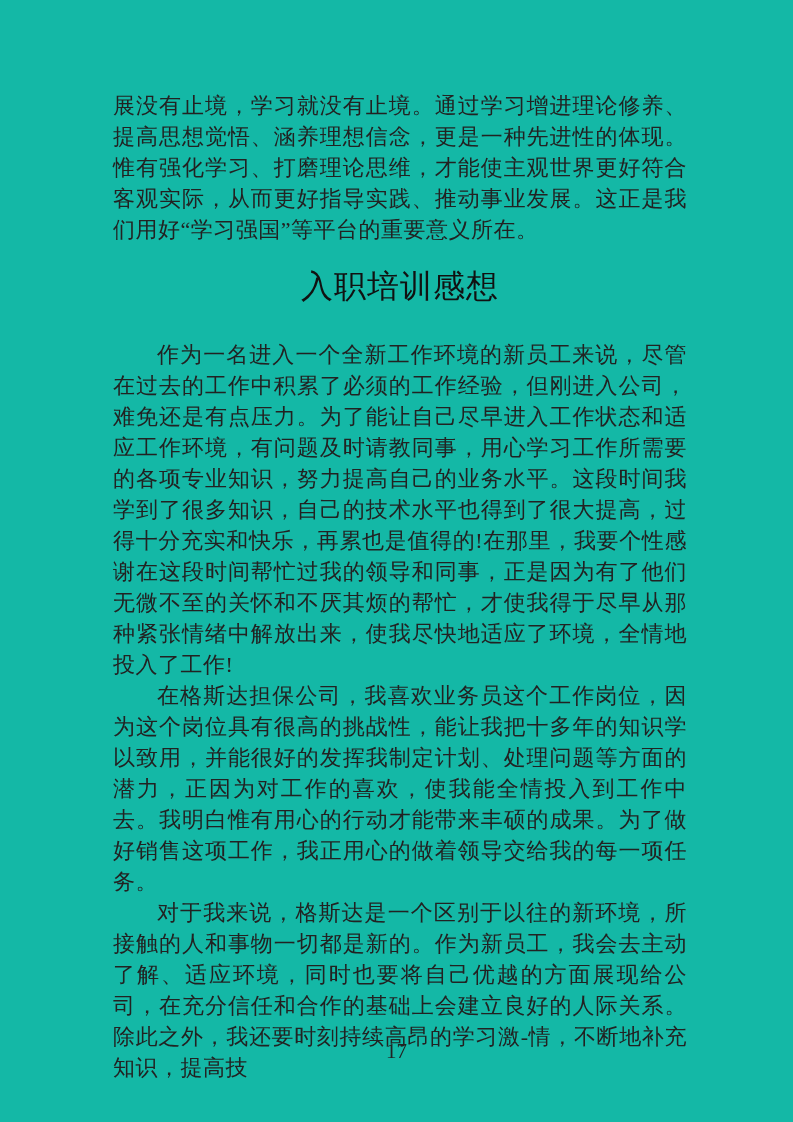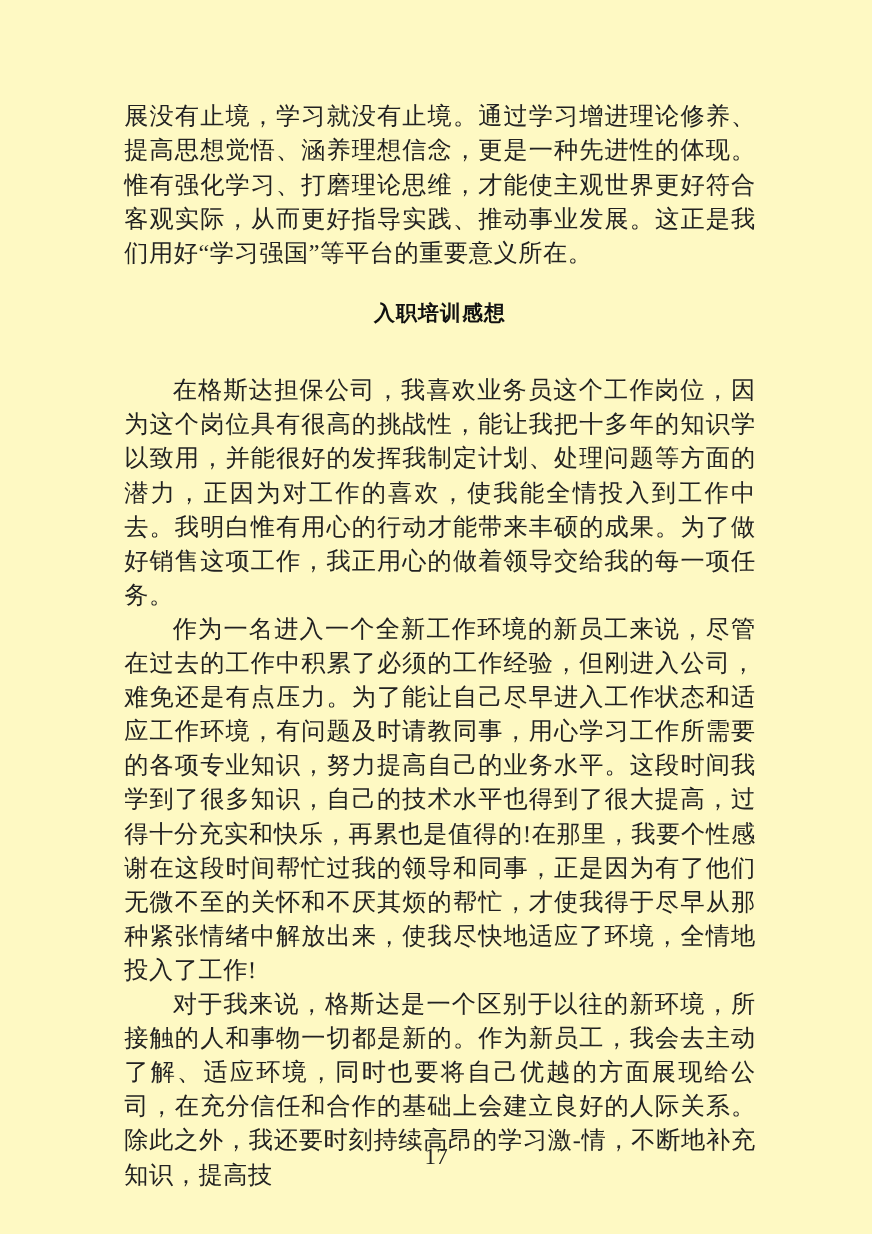--- a/index.html
+++ b/index.html
@@ -5,21 +5,21 @@
   * { box-sizing: border-box; }
   html, body {
     margin: 0;
     padding: 0;
     background: #ffffff;
   }
   .page {
     position: relative;
     width: 793px;
     height: 1122px;
-    background: #fef9c3;
+    background: #14b8a6;
     overflow: hidden;
     font-family: "Liberation Serif", "DejaVu Serif", serif;
     color: #1e1e1e;
   }
   .content {
     position: absolute;
     top: 90px;
     left: 113px;
     width: 574px;
   }
@@ -38,22 +38,22 @@
   .byline {
     margin: 0;
     font-size: 22px;
     line-height: 31px;
     text-align: right;
     color: #222222;
   }
   .article-title {
     margin: 24px 0 36px 0;
     font-family: "Liberation Sans", "DejaVu Sans", sans-serif;
-    font-weight: 700;
-    font-size: 19px;
+    font-weight: 400;
+    font-size: 32px;
     line-height: 34px;
     text-align: center;
     letter-spacing: 1px;
     color: #111111;
   }
   .page-number {
     position: absolute;
     bottom: 62px;
     left: 0;
     right: 0;
@@ -68,22 +68,22 @@
 <body>
 
 <div class="page">
   <div class="content">
 
     <p class="body-text">展没有止境，学习就没有止境。通过学习增进理论修养、提高思想觉悟、涵养理想信念，更是一种先进性的体现。惟有强化学习、打磨理论思维，才能使主观世界更好符合客观实际，从而更好指导实践、推动事业发展。这正是我们用好“学习强国”等平台的重要意义所在。</p>
 
 
     <h1 class="article-title">入职培训感想</h1>
 
+    <p class="body-text indent">作为一名进入一个全新工作环境的新员工来说，尽管在过去的工作中积累了必须的工作经验，但刚进入公司，难免还是有点压力。为了能让自己尽早进入工作状态和适应工作环境，有问题及时请教同事，用心学习工作所需要的各项专业知识，努力提高自己的业务水平。这段时间我学到了很多知识，自己的技术水平也得到了很大提高，过得十分充实和快乐，再累也是值得的!在那里，我要个性感谢在这段时间帮忙过我的领导和同事，正是因为有了他们无微不至的关怀和不厌其烦的帮忙，才使我得于尽早从那种紧张情绪中解放出来，使我尽快地适应了环境，全情地投入了工作!</p>
+
     <p class="body-text indent">在格斯达担保公司，我喜欢业务员这个工作岗位，因为这个岗位具有很高的挑战性，能让我把十多年的知识学以致用，并能很好的发挥我制定计划、处理问题等方面的潜力，正因为对工作的喜欢，使我能全情投入到工作中去。我明白惟有用心的行动才能带来丰硕的成果。为了做好销售这项工作，我正用心的做着领导交给我的每一项任务。</p>
-
-    <p class="body-text indent">作为一名进入一个全新工作环境的新员工来说，尽管在过去的工作中积累了必须的工作经验，但刚进入公司，难免还是有点压力。为了能让自己尽早进入工作状态和适应工作环境，有问题及时请教同事，用心学习工作所需要的各项专业知识，努力提高自己的业务水平。这段时间我学到了很多知识，自己的技术水平也得到了很大提高，过得十分充实和快乐，再累也是值得的!在那里，我要个性感谢在这段时间帮忙过我的领导和同事，正是因为有了他们无微不至的关怀和不厌其烦的帮忙，才使我得于尽早从那种紧张情绪中解放出来，使我尽快地适应了环境，全情地投入了工作!</p>
 
     <p class="body-text indent">对于我来说，格斯达是一个区别于以往的新环境，所接触的人和事物一切都是新的。作为新员工，我会去主动了解、适应环境，同时也要将自己优越的方面展现给公司，在充分信任和合作的基础上会建立良好的人际关系。除此之外，我还要时刻持续高昂的学习激-情，不断地补充知识，提高技</p>
 
   </div>
 
   <div class="page-number">17</div>
 </div>
 
 </body></html>

